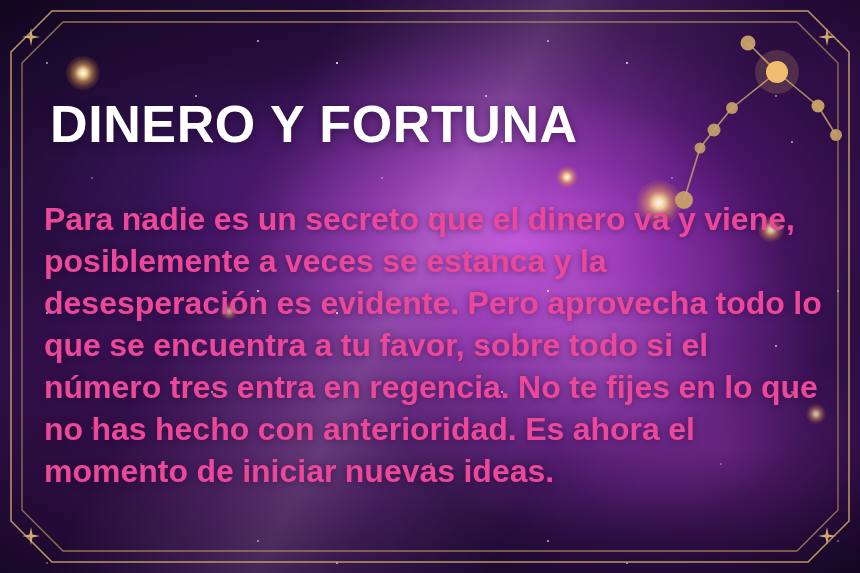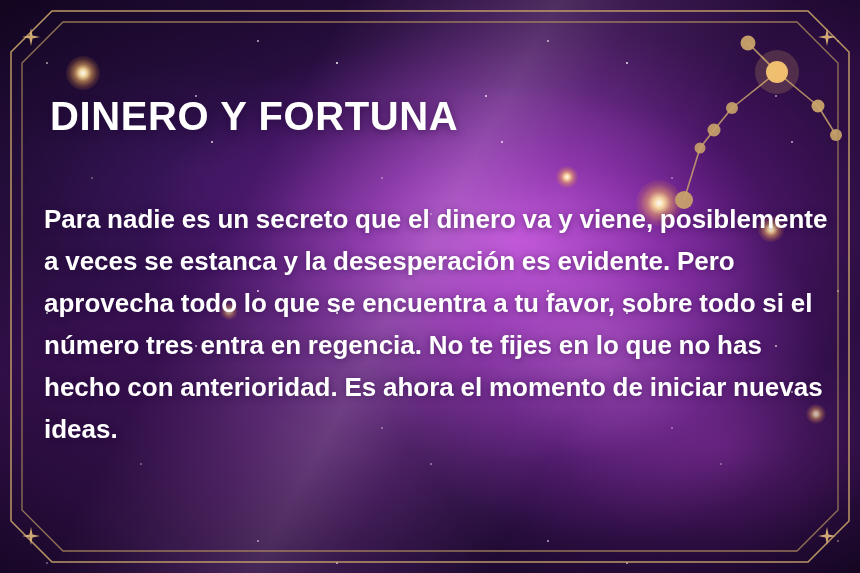--- a/index.html
+++ b/index.html
@@ -165,38 +165,38 @@
     top: 0;
     width: 790px;
     height: 100%;
   }
 
   .title {
     position: absolute;
     top: 94px;
     left: 6px;
     margin: 0;
-    font-size: 40px;
+    font-size: 52px;
     font-weight: 700;
     letter-spacing: 0.6px;
     color: #ffffff;
     text-shadow: 0 2px 10px rgba(30, 6, 50, .55);
     white-space: nowrap;
   }
 
   .body-text {
     position: absolute;
     top: 198px;
     left: 0;
     width: 784px;
     margin: 0;
-    font-size: 26px;
+    font-size: 32px;
     line-height: 42px;
     font-weight: 700;
-    color: #ffffff;
+    color: #ec4899;
     text-shadow: 0 1px 7px rgba(34, 8, 56, .5);
     word-spacing: -0.5px;
   }
 </style>
 </head>
 <body>
 
 <div class="card">
 
   <div class="bg-layer bg-base"></div>

